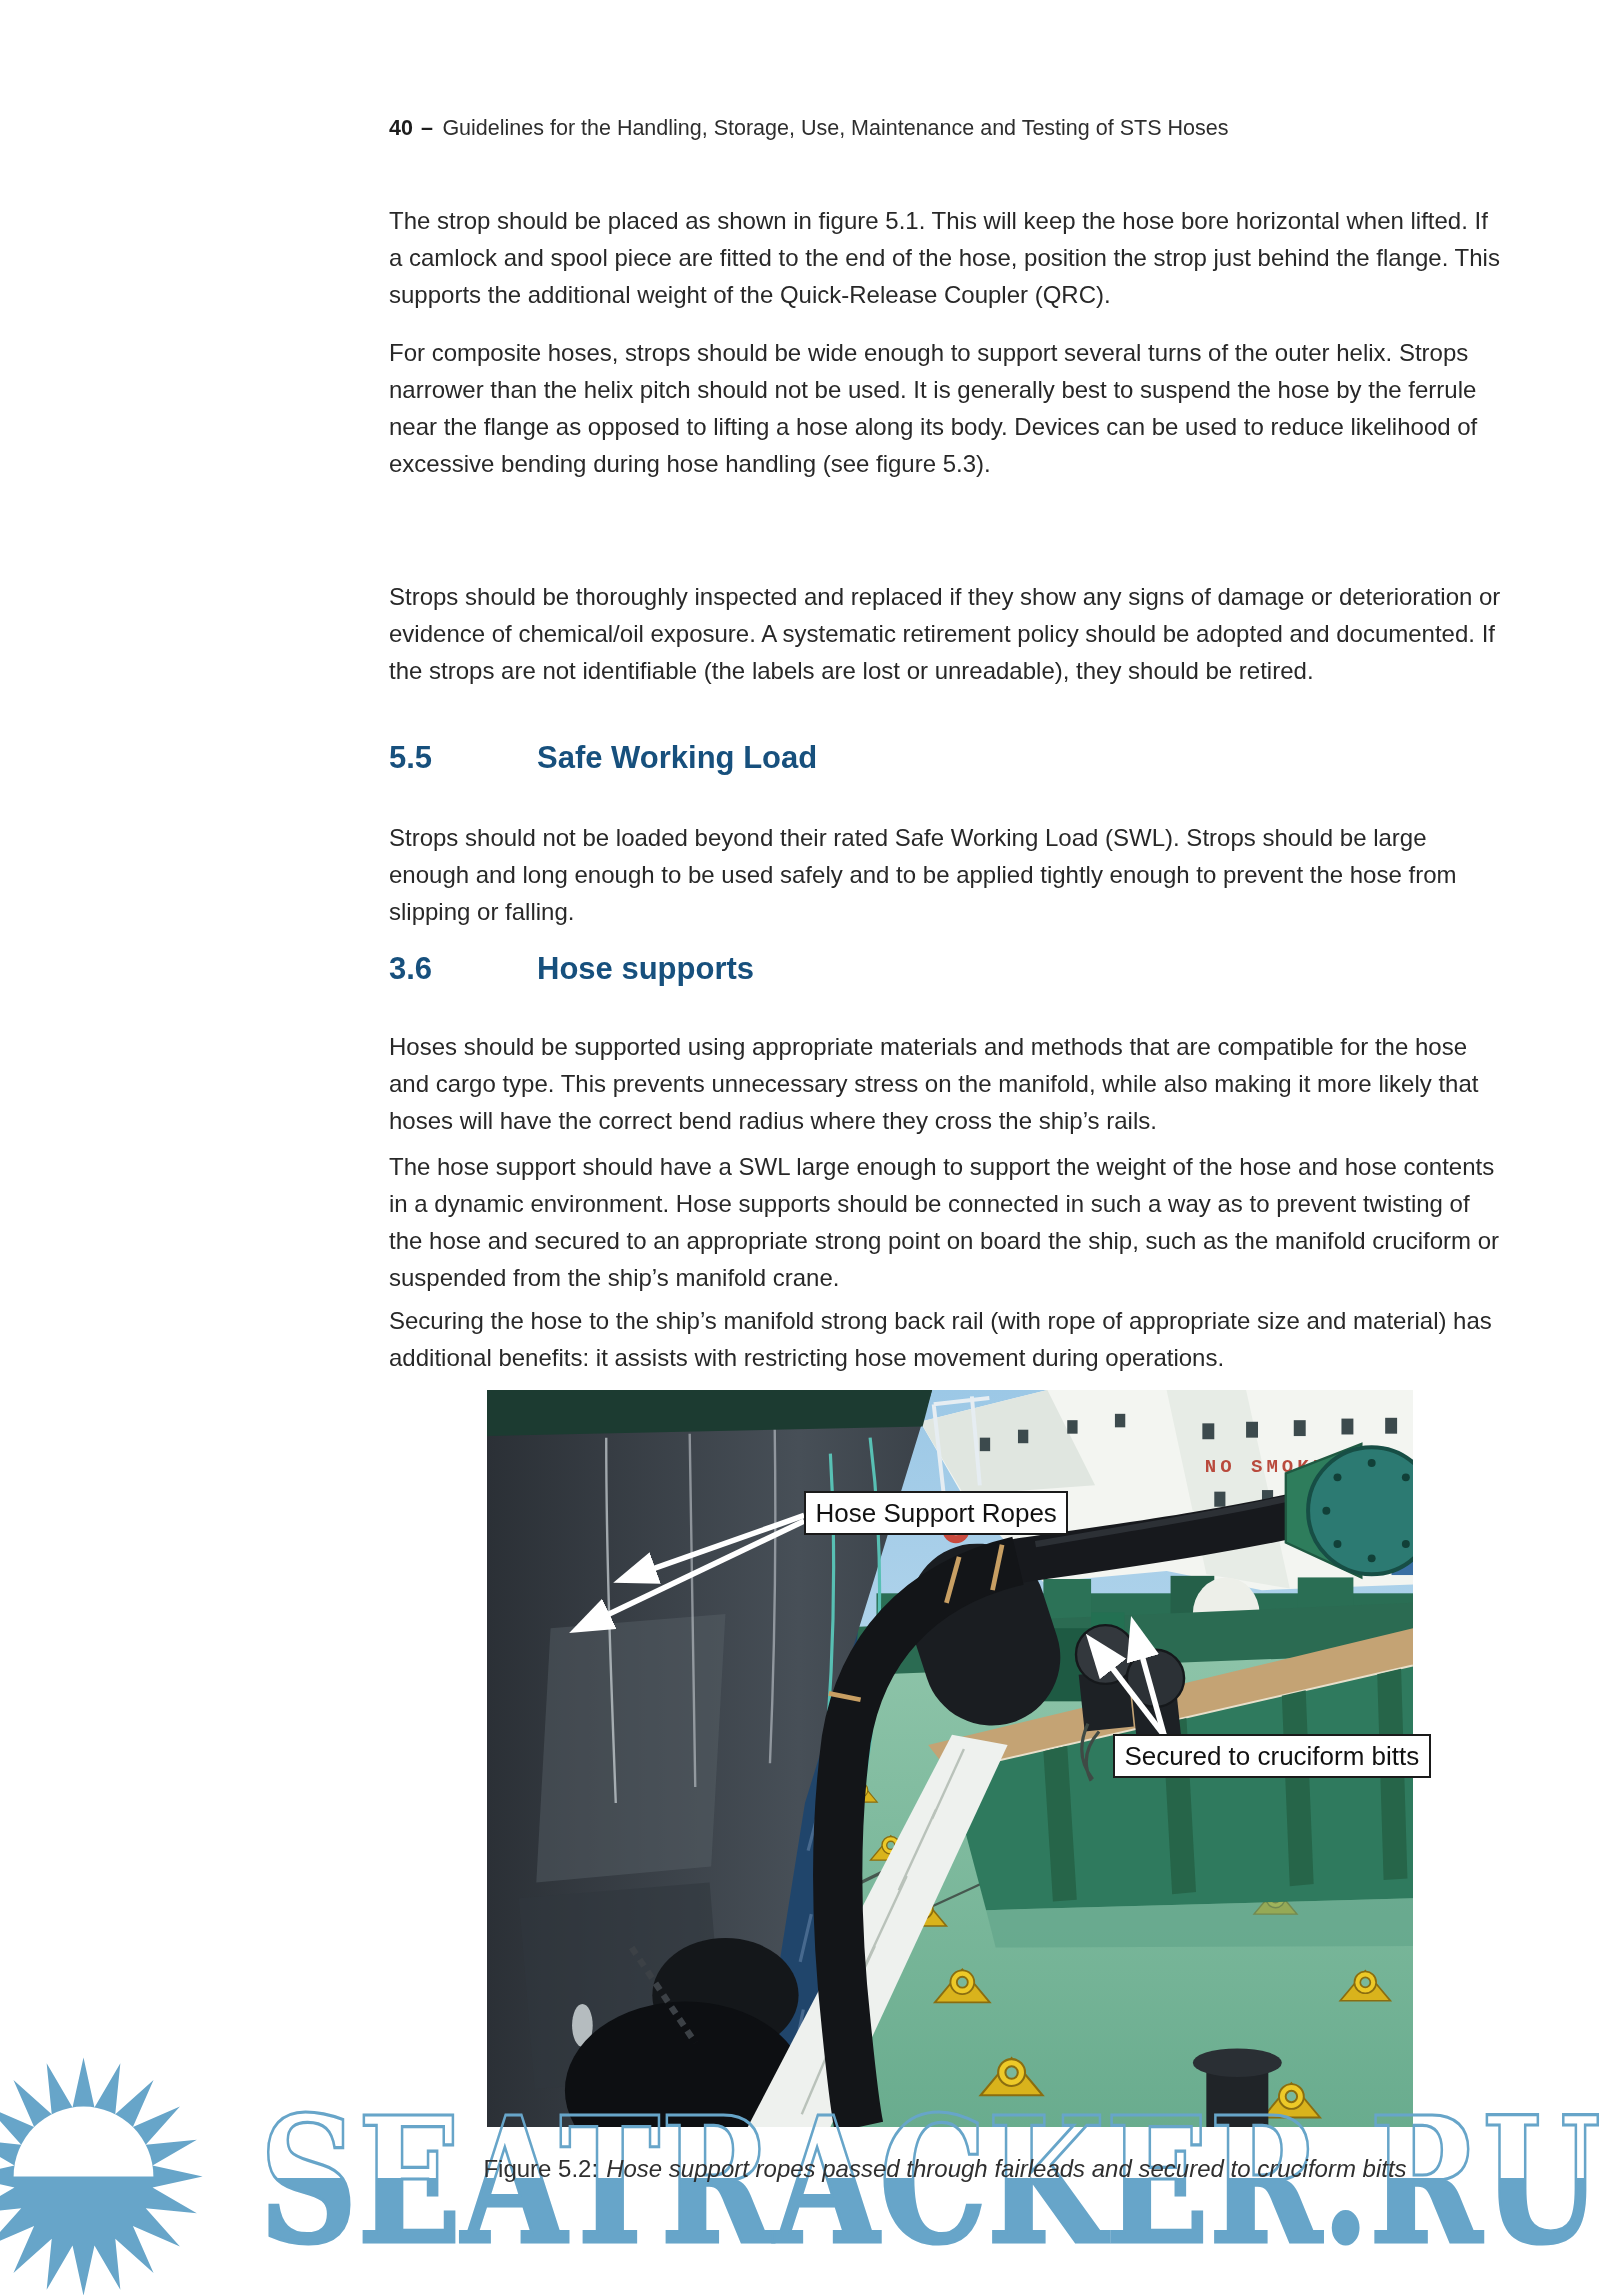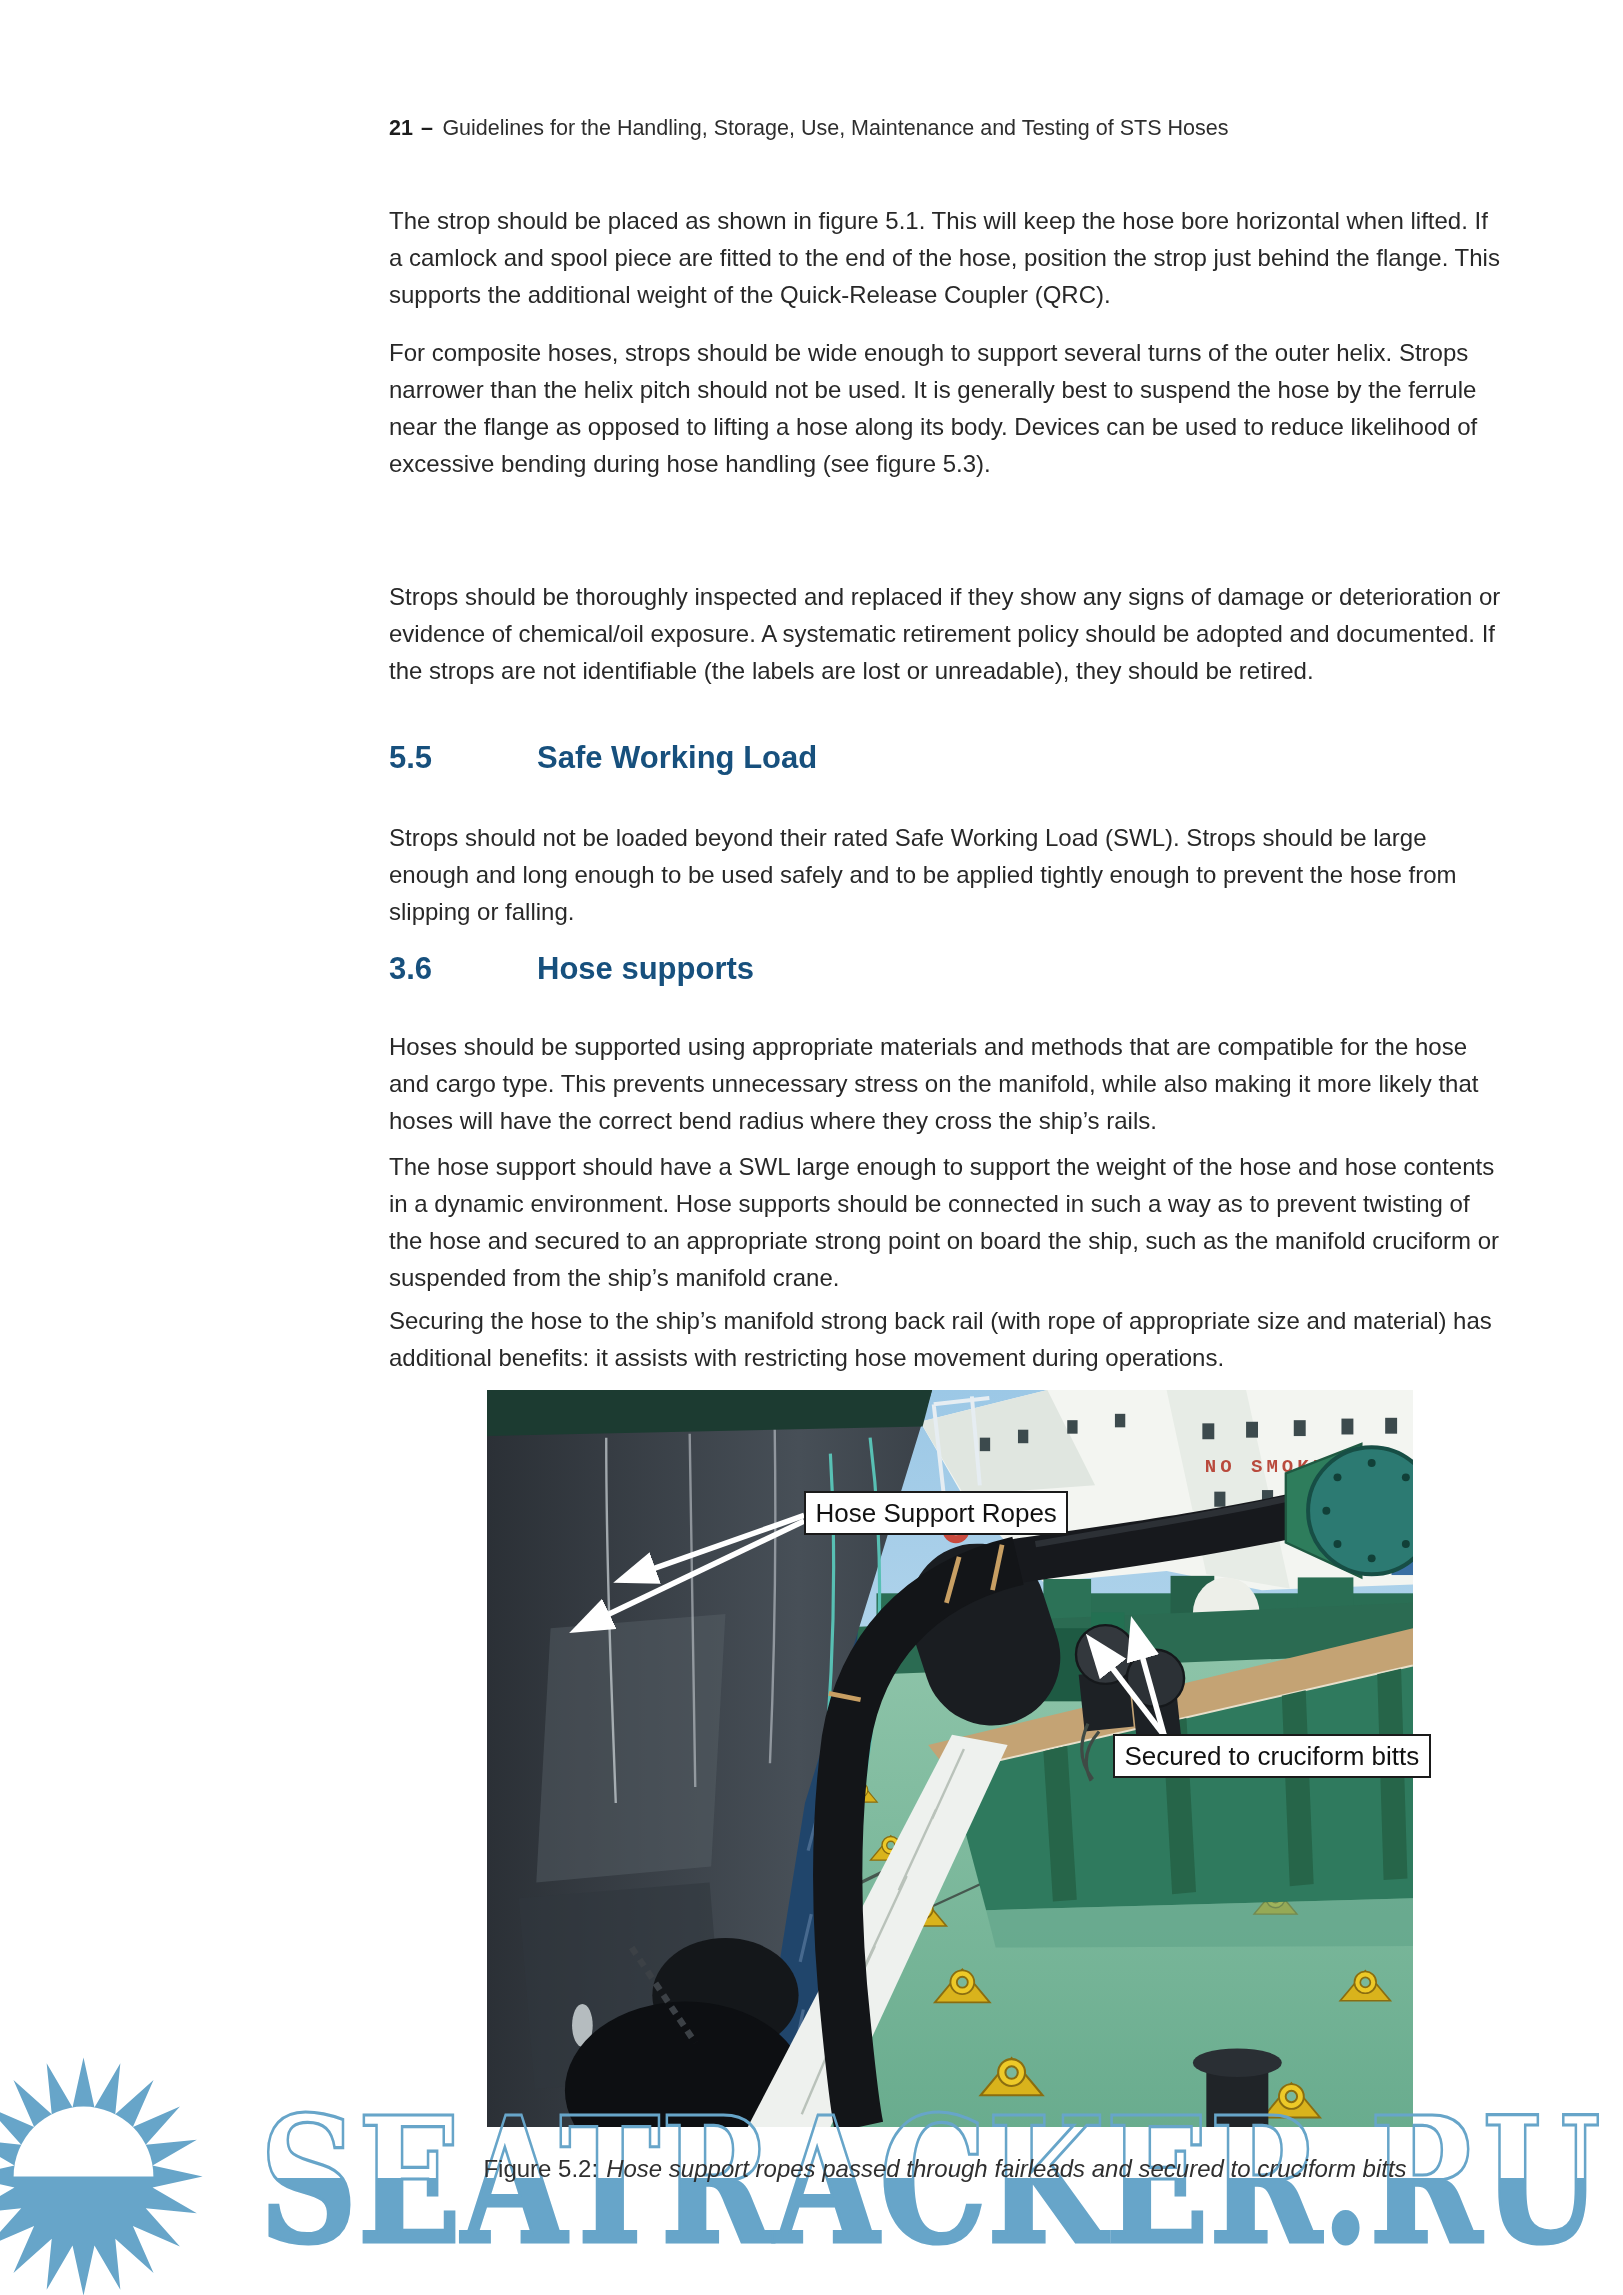--- a/index.html
+++ b/index.html
@@ -26,21 +26,21 @@
   .caption .cap-txt{font-style:italic;}
   .watermark-sun{position:absolute;left:-38px;top:2055px;width:243px;height:243px;z-index:20;}
   .watermark-text{position:absolute;left:253px;top:2094px;width:1355px;height:163px;z-index:20;}
 </style>
 </head>
 <body>
 
 <div class="page">
 
   <div class="hdr">
-    <span class="num">21</span><span class="dash">–</span><span class="htitle">Guidelines for the Handling, Storage, Use, Maintenance and Testing of STS Hoses</span>
+    <span class="num">40</span><span class="dash">–</span><span class="htitle">Guidelines for the Handling, Storage, Use, Maintenance and Testing of STS Hoses</span>
   </div>
 
   <p class="para" style="top:178px">The strop should be placed as shown in figure 5.1. This will keep the hose bore horizontal when lifted. If a camlock and spool piece are fitted to the end of the hose, position the strop just behind the flange. This supports the additional weight of the Quick-Release Coupler (QRC).</p>
   <p class="para" style="top:310px">For composite hoses, strops should be wide enough to support several turns of the outer helix. Strops narrower than the helix pitch should not be used. It is generally best to suspend the hose by the ferrule near the flange as opposed to lifting a hose along its body. Devices can be used to reduce likelihood of excessive bending during hose handling (see figure 5.3).</p>
 
   <p class="para" style="top:554px">Strops should be thoroughly inspected and replaced if they show any signs of damage or deterioration or evidence of chemical/oil exposure. A systematic retirement policy should be adopted and documented. If the strops are not identifiable (the labels are lost or unreadable), they should be retired.</p>
 
   <div class="sec-head" style="top:740px">
     <span class="sec-num">5.5</span><span class="sec-title">Safe Working Load</span>
   </div>

